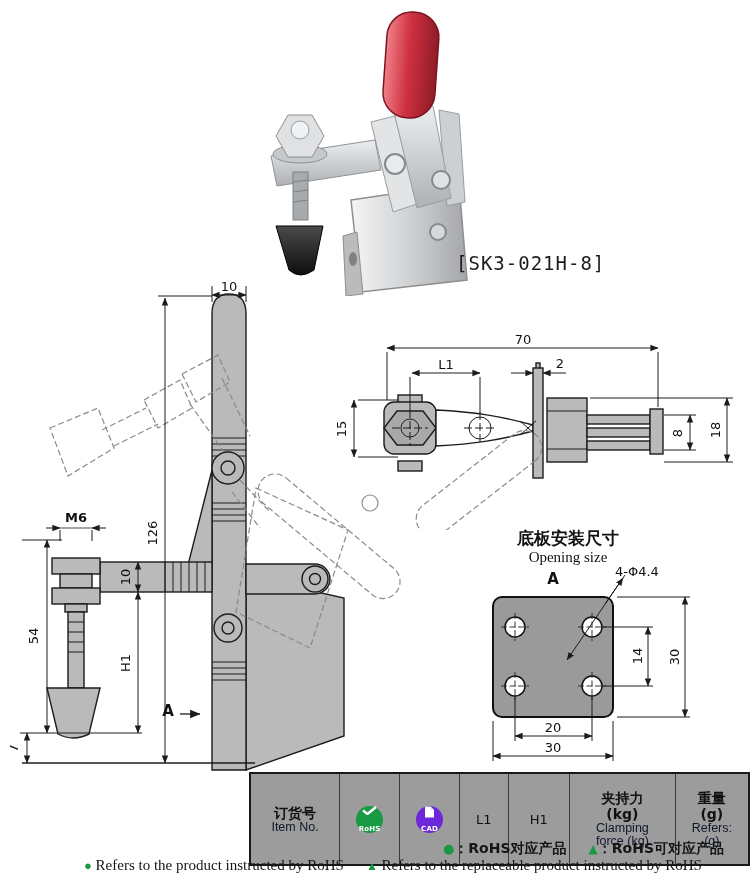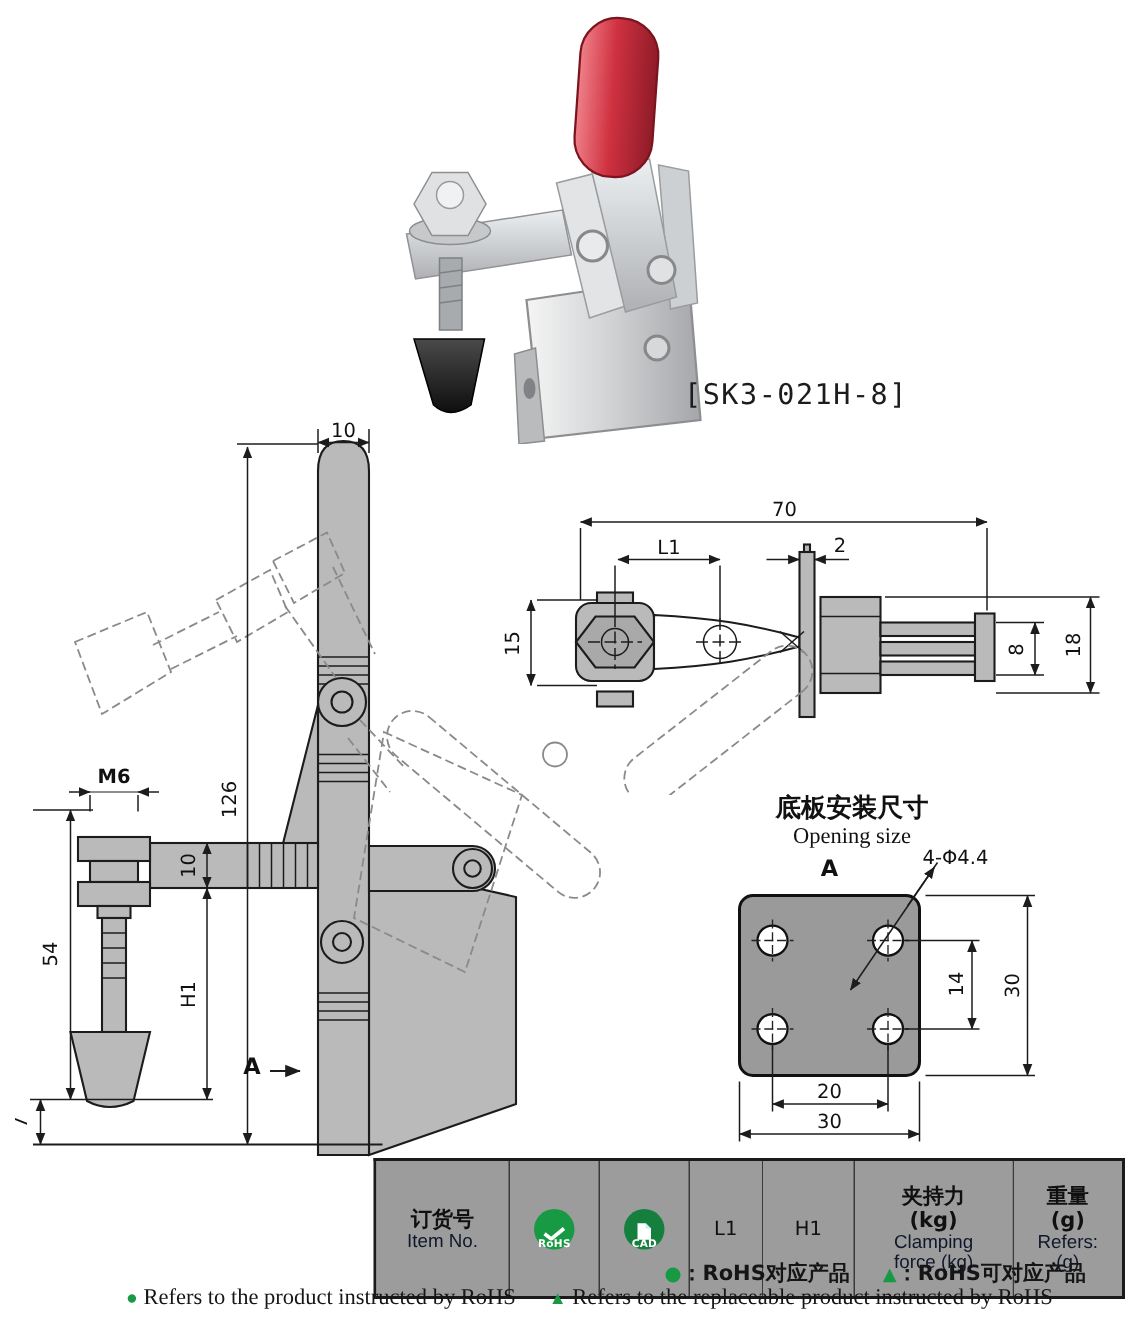--- a/index.html
+++ b/index.html
@@ -15,23 +15,23 @@
 
   
   table.spec{position:absolute;left:249px;top:772px;border-collapse:collapse;table-layout:fixed;border:2px solid #1a1a1a}
   table.spec th,table.spec td{border:1px solid #3a3a3a;text-align:center;vertical-align:middle;padding:16px;overflow:hidden}
   table.spec th{background:#9c9c9c;height:33px;font-weight:normal;color:#101010}
   table.spec td{height:31px;font-size:15px;color:#101010;background:#fff}
   .zh{font-size:14px;font-weight:bold;line-height:1.15;color:#101010}
   .en{font-size:12.5px;font-family:Liberation Sans, sans-serif;line-height:1.05;color:#0f172a}
   .hl1{font-size:13px}
   td.item-cell{background:#8dcef1;font-family:"DejaVu Sans Mono",monospace;font-size:14px;letter-spacing:.5px}
-  .badge{width:27px;height:27px;border-radius:50%;display:inline-flex;flex-direction:column;align-items:center;justify-content:flex-end;color:#fff;vertical-align:middle}
+  .badge{width:27px;height:27px;border-radius:50%;display:inline-flex;flex-direction:column;align-items:center;justify-content:space-between;color:#fff;vertical-align:middle}
   .badge.rohs{background:#179a43}
-  .badge.cad{background:#15803d}
+  .badge.cad{background:#6d28d9}
   .badge-label{font-size:7px;font-weight:bold;line-height:1;margin-top:-1px;letter-spacing:.2px}
   .dot{width:15px;height:15px;border-radius:50%;background:#179a43;display:inline-block;vertical-align:middle}
 
   
   .legend-zh{left:443px;top:840px;font-size:14px;font-weight:bold;color:#151515;white-space:nowrap}
   .legend-en{left:84px;top:857px;font-size:15px;font-family:Liberation Serif, serif;color:#151515;white-space:nowrap}
   .sym{color:#179a43;font-style:normal}
   .sym.d{font-size:13px}
   .sym.t{font-size:12px}
   .sp{display:inline-block;width:22px}

